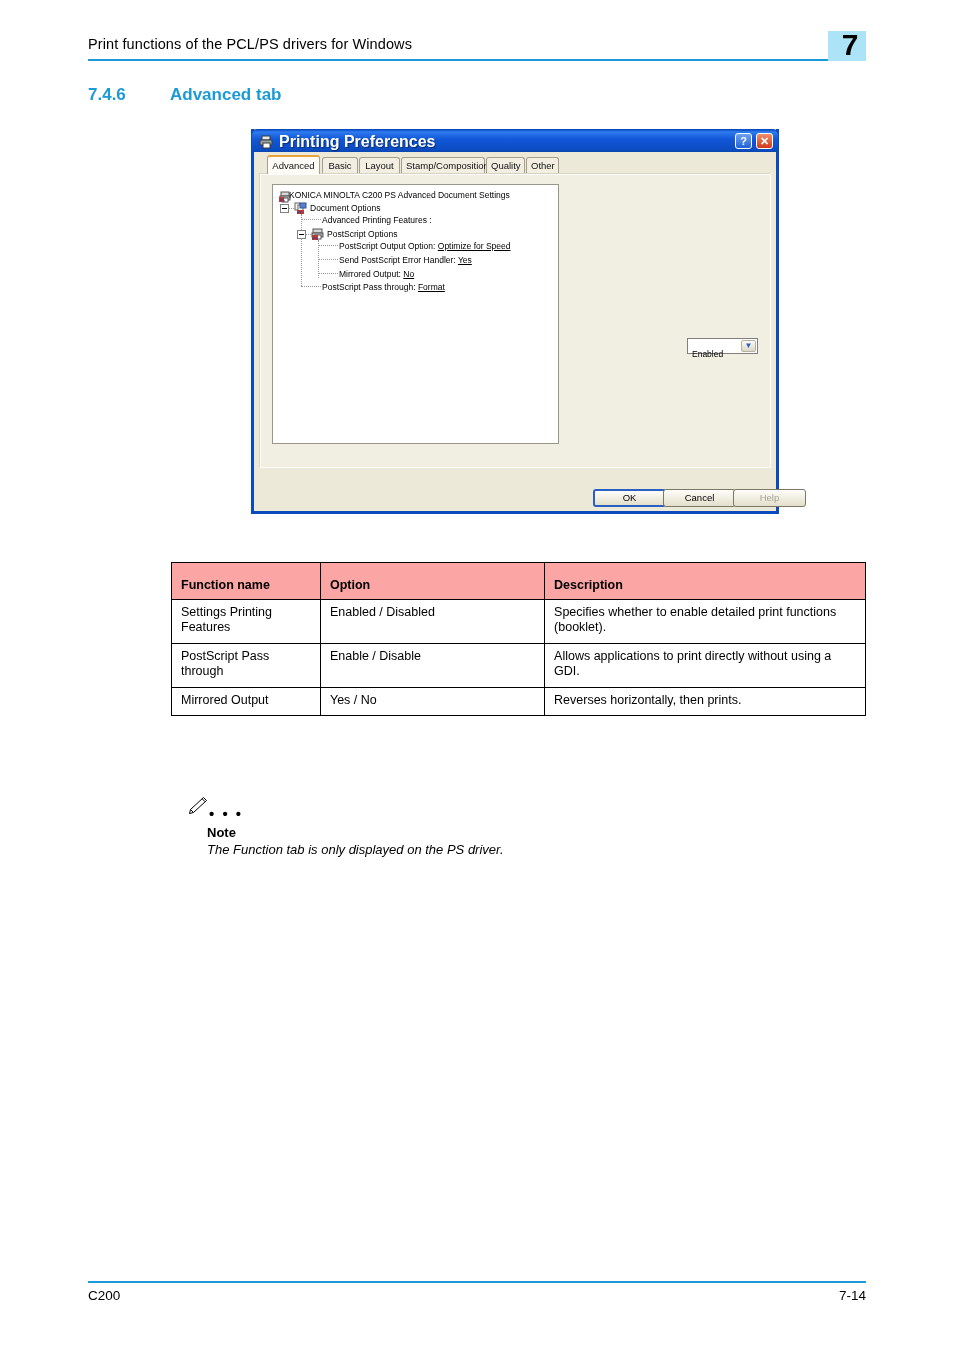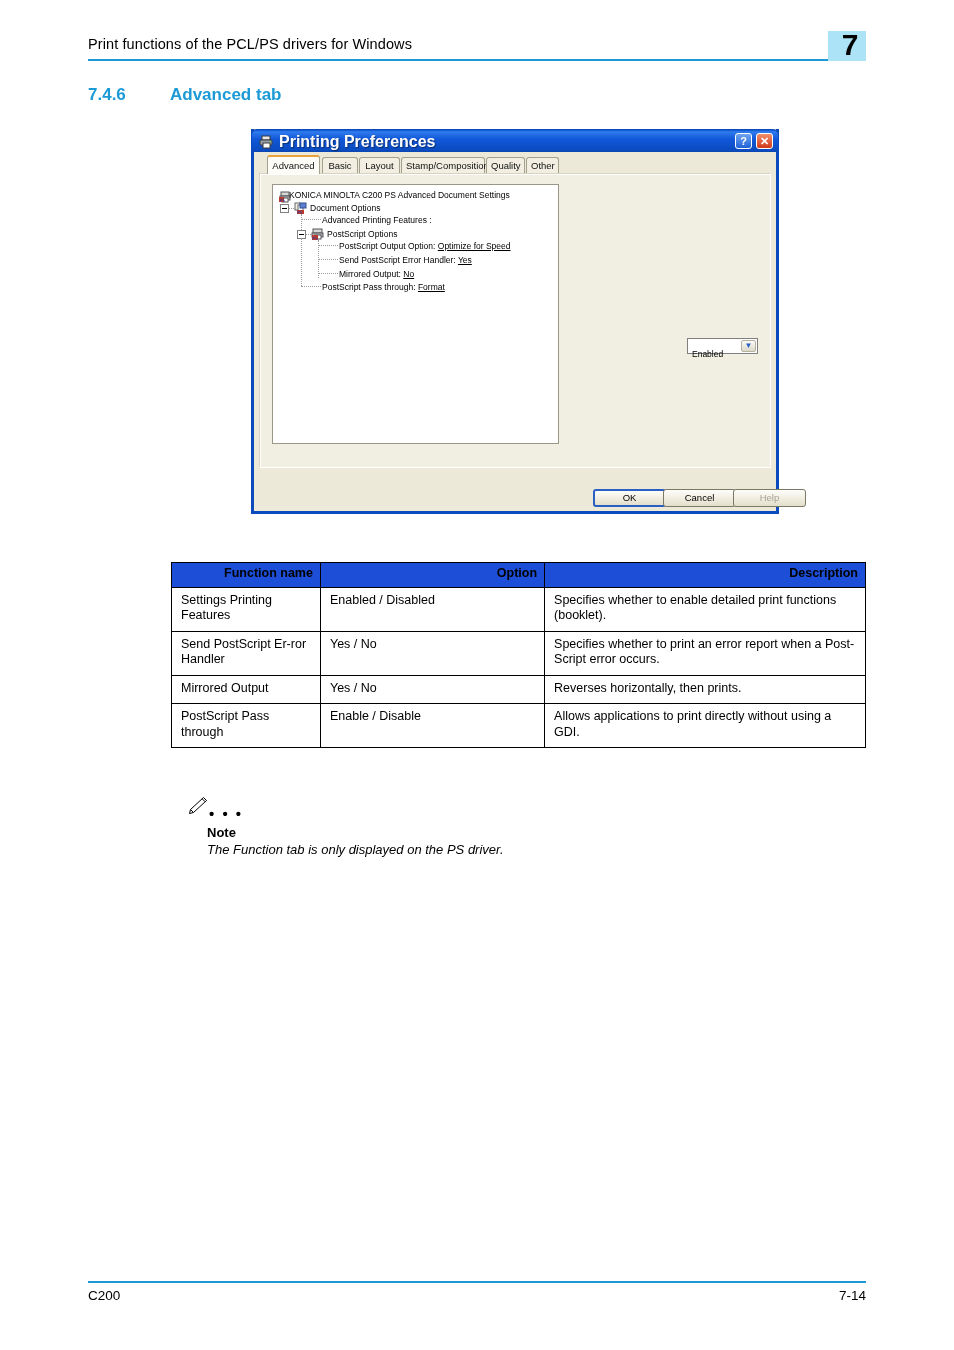--- a/index.html
+++ b/index.html
@@ -315,25 +315,24 @@
   }
   #spec-table th, #spec-table td {
     border: 1px solid #000000;
     text-align: left;
     vertical-align: top;
     padding: 5px 7px 7px 9px;
     line-height: 15.5px;
     font-weight: normal;
   }
   #spec-table th {
-    background: #1d4ed8;
-    font-weight: bold;
-    padding-top: 3px;
+    background: #fca5a5;
+    font-weight: bold;
+    padding-top: 15px;
     padding-bottom: 5px;
-    text-align: right;
   }
   .col-fn { width: 139px; }
   .col-opt { width: 222px; }
   .col-desc { width: 326px; }
 
   
   #note-block {
     position: absolute;
     left: 187px;
     top: 796px;
@@ -521,33 +520,28 @@
       <th class="col-desc">Description</th>
     </tr>
   </thead>
   <tbody>
     <tr>
       <td class="col-fn">Settings Printing Features</td>
       <td class="col-opt">Enabled / Disabled</td>
       <td class="col-desc">Specifies whether to enable detailed print functions (booklet).</td>
     </tr>
     <tr>
-      <td class="col-fn">Send PostScript Er-ror Handler</td>
-      <td class="col-opt">Yes / No</td>
-      <td class="col-desc">Specifies whether to print an error report when a Post-Script error occurs.</td>
+      <td class="col-fn">PostScript Pass through</td>
+      <td class="col-opt">Enable / Disable</td>
+      <td class="col-desc">Allows applications to print directly without using a GDI.</td>
     </tr>
     <tr>
       <td class="col-fn">Mirrored Output</td>
       <td class="col-opt">Yes / No</td>
       <td class="col-desc">Reverses horizontally, then prints.</td>
-    </tr>
-    <tr>
-      <td class="col-fn">PostScript Pass through</td>
-      <td class="col-opt">Enable / Disable</td>
-      <td class="col-desc">Allows applications to print directly without using a GDI.</td>
     </tr>
   </tbody>
 </table>
 
 <div id="note-block">
   <span id="note-pencil-icon">
     <svg width="22" height="20" viewBox="0 0 22 20">
       <g fill="none" stroke="#000" stroke-width="1">
         <path d="M16.5 1.5 L19.5 4.5 L6.5 16.5 L2.5 17.5 L3.5 13.5 Z" fill="#ffffff"></path>
         <path d="M3.5 13.5 L6.5 16.5"></path>

